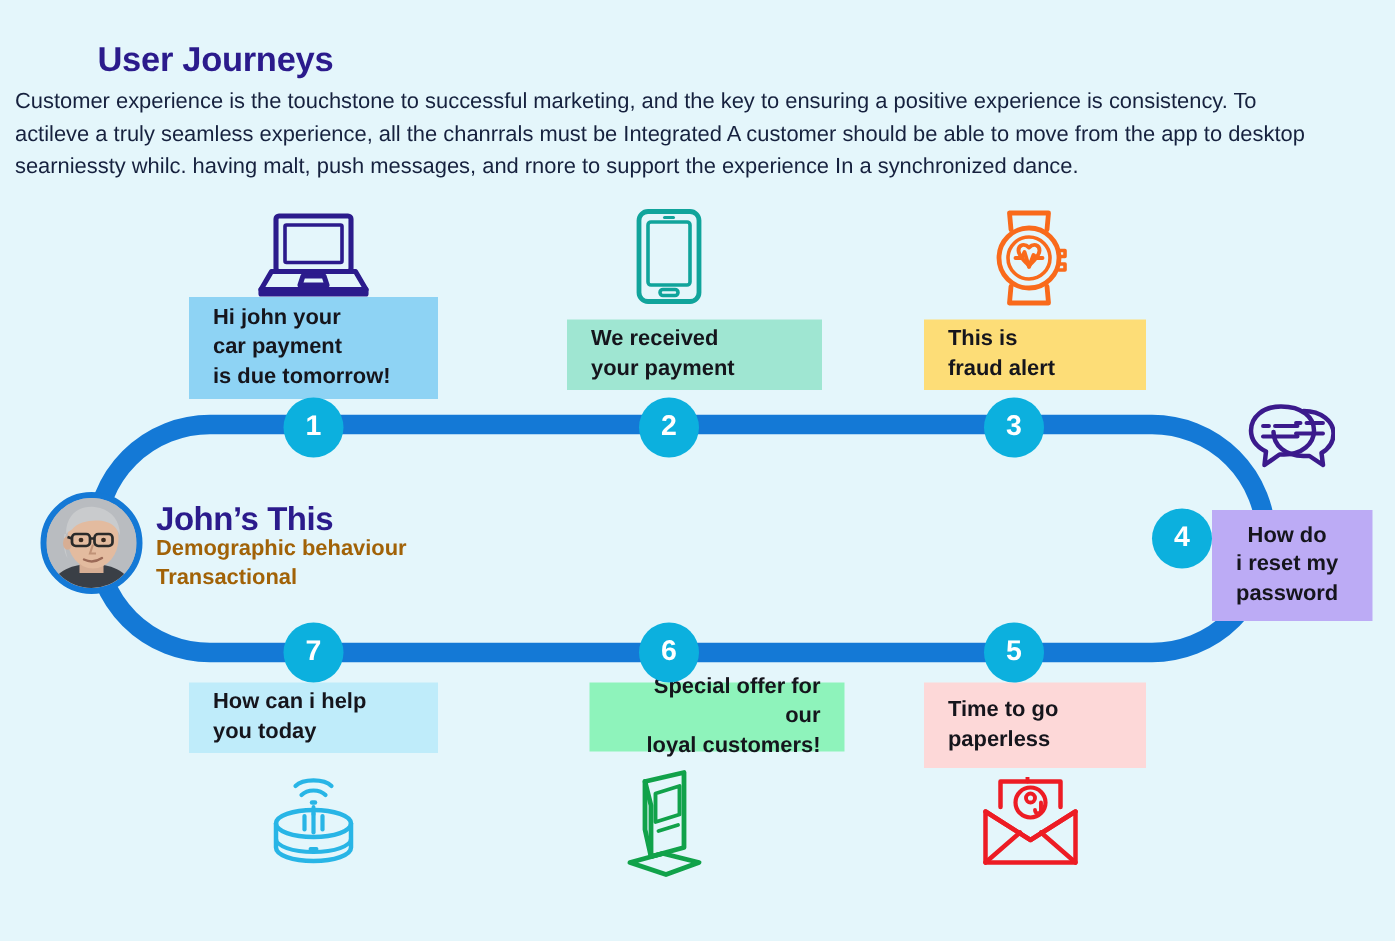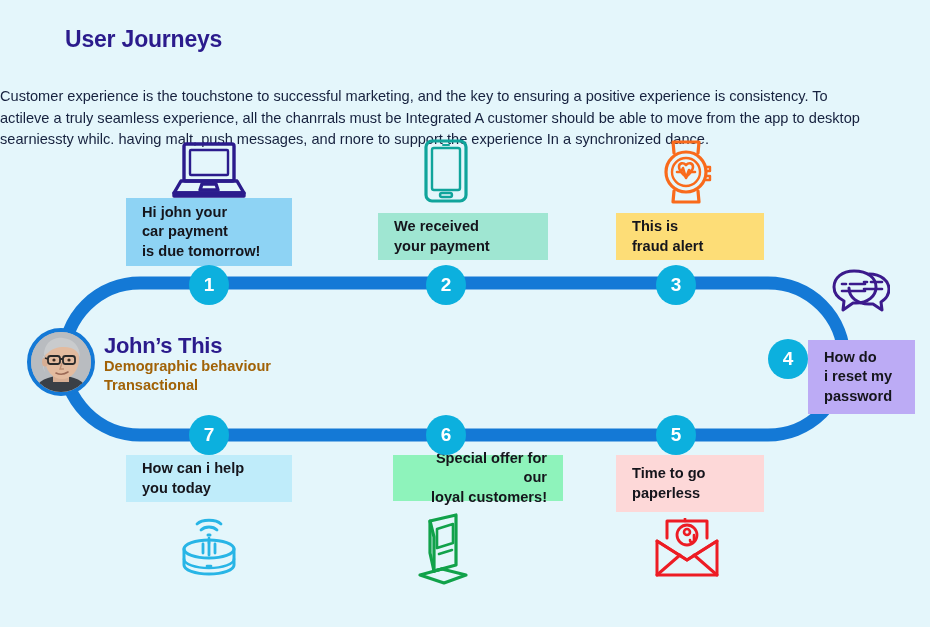--- a/index.html
+++ b/index.html
@@ -26,27 +26,26 @@
     left: 18px;
     top: 26px;
     font-size: 23px;
     font-weight: bold;
     color: #2b1b8c;
     letter-spacing: -0.2px;
     margin-left: 47px;
   }
   .page-desc {
     position: absolute;
-    left: 0;
+    left: 10px;
     top: 58px;
     width: 880px;
     font-size: 14.6px;
     line-height: 21.5px;
     color: #16213e;
-    margin-top: 28px;
   }
 
   
   .track-svg {
     position: absolute;
     left: 0;
     top: 0;
   }
 
   
@@ -212,21 +211,21 @@
       <path d="M25 20 C 25 29 33 36 45 36 C 46 36 48 36 49 36 L58 42 L57 34 C 62 31 65 27 65 21
                C 65 13 57 6 45 6" stroke-width="3"></path>
       <path d="M18 16 L22 16" stroke-width="2.6"></path>
       <path d="M26 16 L41 16" stroke-width="2.6"></path>
       <path d="M18 23 L41 23" stroke-width="2.6"></path>
       <path d="M40 14 L43 14" stroke-width="2.6"></path>
       <path d="M47 14 L58 14" stroke-width="2.6"></path>
       <path d="M40 21 L58 21" stroke-width="2.6"></path>
     </svg>
   </div>
-  <div class="msg" style="left:808px; top:340px; width:107px; height:74px; background:#bcabf5;">How do
+  <div class="msg" style="left:808px; top:340px; width:107px; height:74px; background:#bcabf5;text-align:center;">How do
 i reset my
 password</div>
   <div class="node" style="left:768px; top:339px;">4</div>
 
   <div class="msg" style="left:616px; top:455px; width:148px; height:57px; background:#fdd8d8;">Time to go
 paperless</div>
   <div class="node" style="left:656px; top:415px;">5</div>
   <div class="icon-wrap" style="left:653px; top:518px;">
     <svg width="68" height="60" viewBox="0 0 68 60" fill="none" stroke="#ed1c24" stroke-width="3" stroke-linecap="round" stroke-linejoin="round">
       <path d="M14 20 L14 3 L54 3 L54 20"></path>

